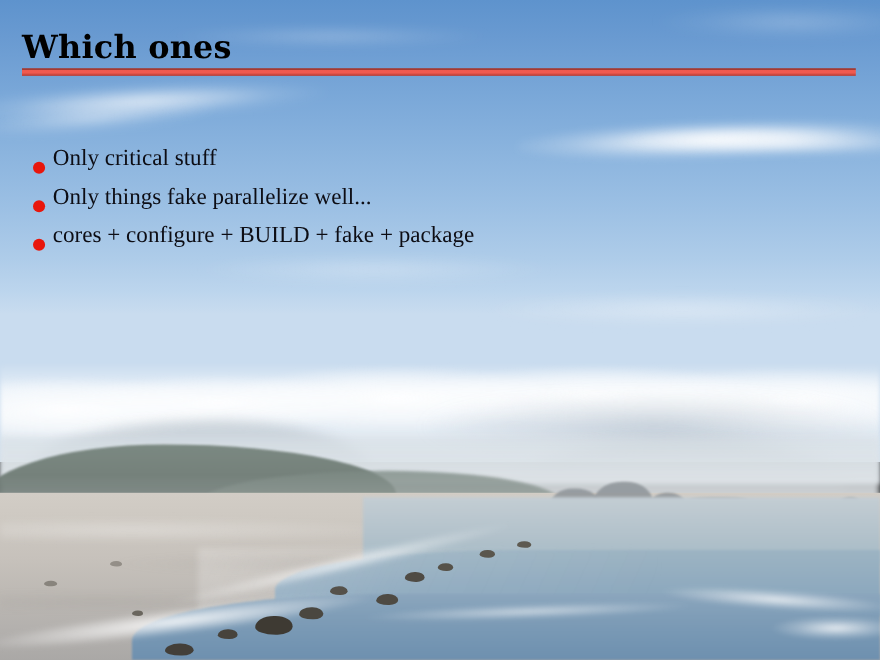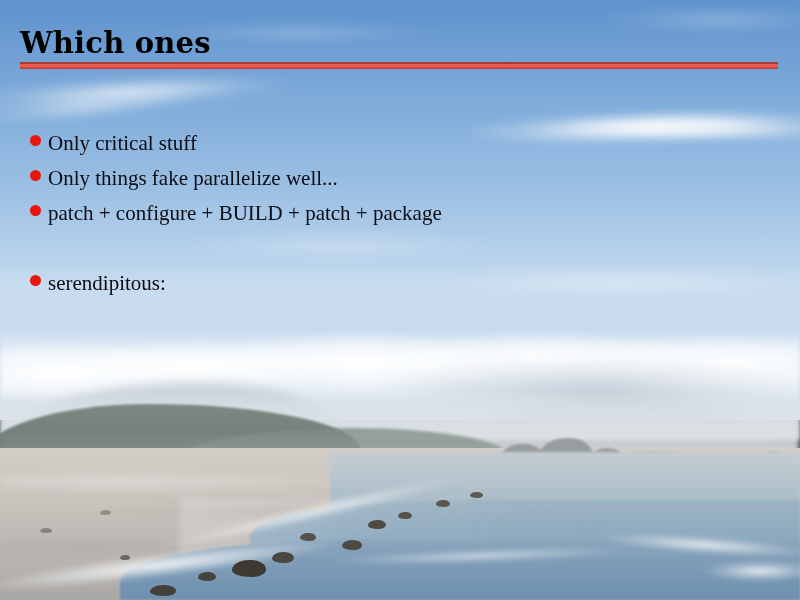--- a/index.html
+++ b/index.html
@@ -316,21 +316,21 @@
       #d14a42 78%, #b53f38 100%);
   }
 
   .body {
     position: absolute;
     left: 30px; top: 126px;
     width: 750px;
   }
   .li {
     display: flex;
-    align-items: center;
+    align-items: flex-end;
     font-size: 21px;
     line-height: 35px;
     color: #0d0d14;
     white-space: nowrap;
   }
   .li .bul {
     flex: 0 0 auto;
     width: 11px; height: 11px;
     border-radius: 50%;
     margin-right: 7px;
@@ -408,24 +408,20 @@
     <div class="li lvl1">
       <span class="bul"></span>
       <span>Only critical stuff</span>
     </div>
     <div class="li lvl1">
       <span class="bul"></span>
       <span>Only things fake parallelize well...</span>
     </div>
     <div class="li lvl1">
       <span class="bul"></span>
-      <span>patch + configure + BUILD + patch + package</span>
+      <span>cores + configure + BUILD + fake + package</span>
     </div>
 
     <div class="spacer"></div>
 
-    <div class="li lvl1">
-      <span class="bul"></span>
-      <span>serendipitous:</span>
-    </div>
   </div>
 
 </div>
 
 </body></html>

